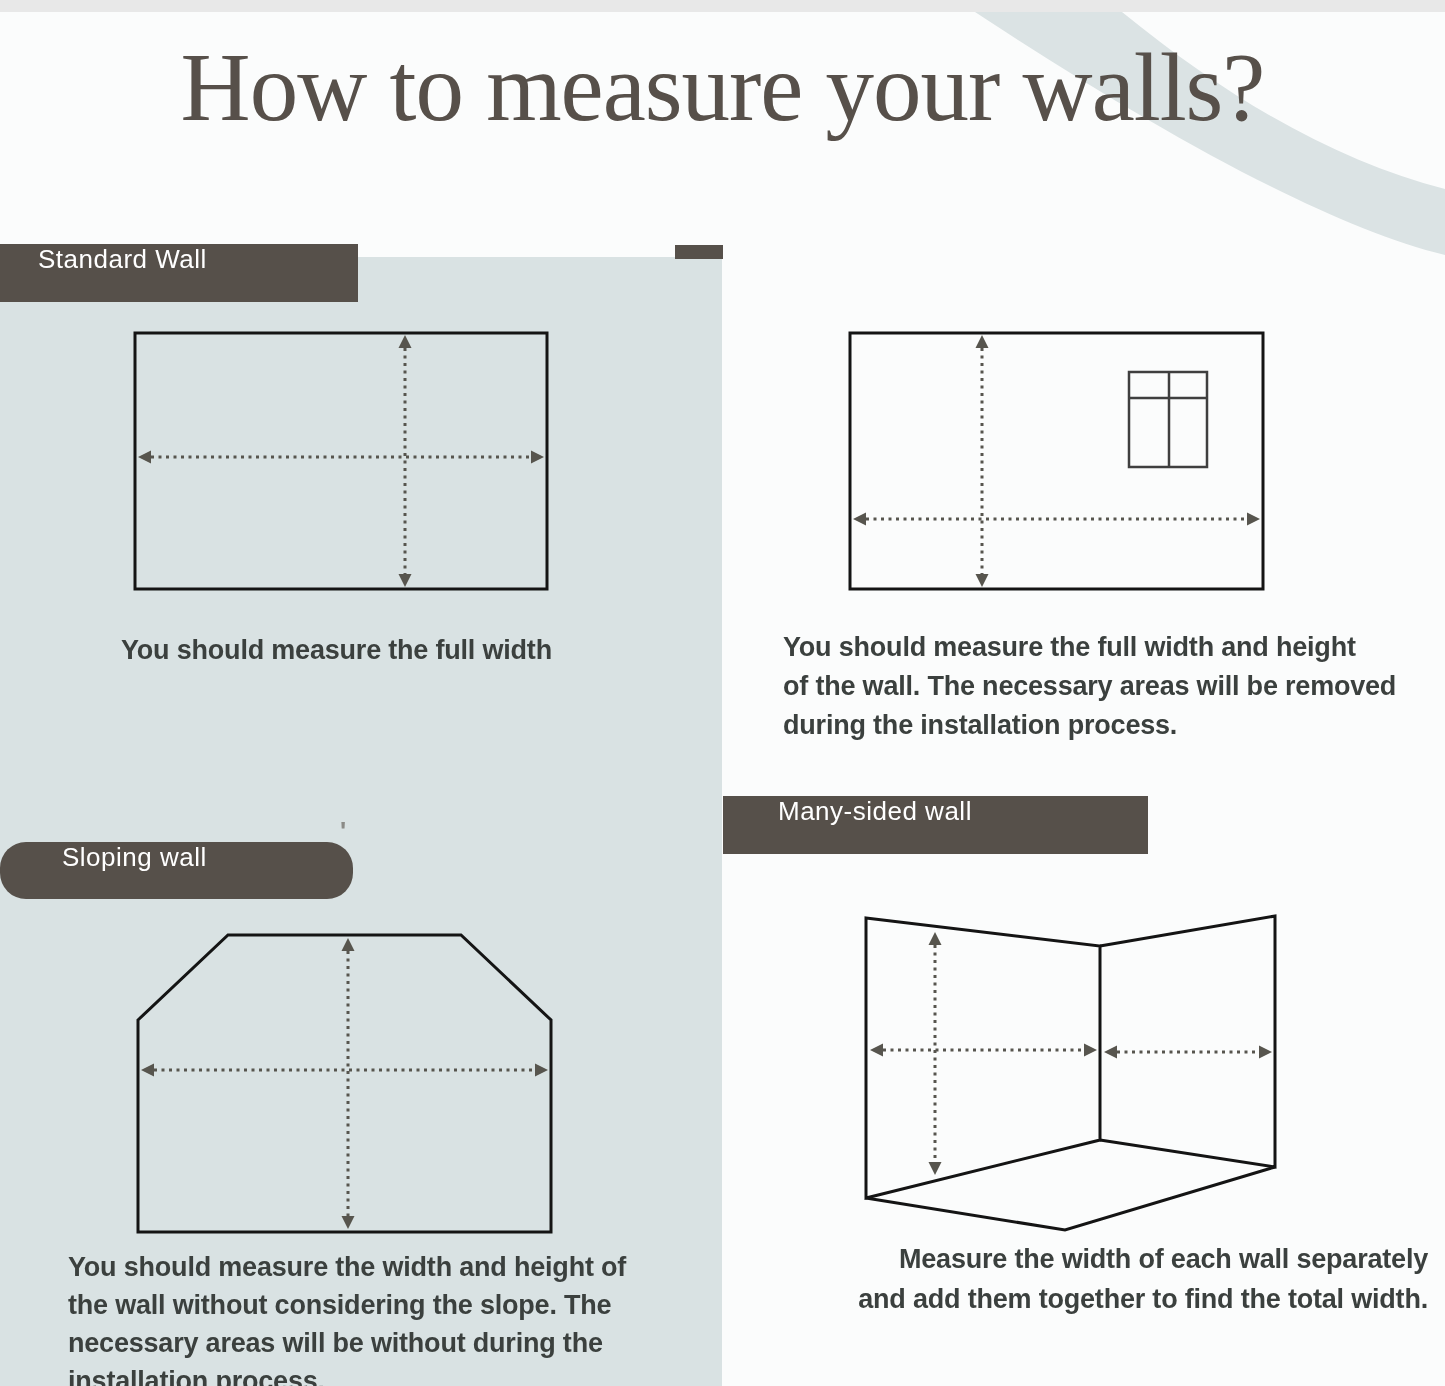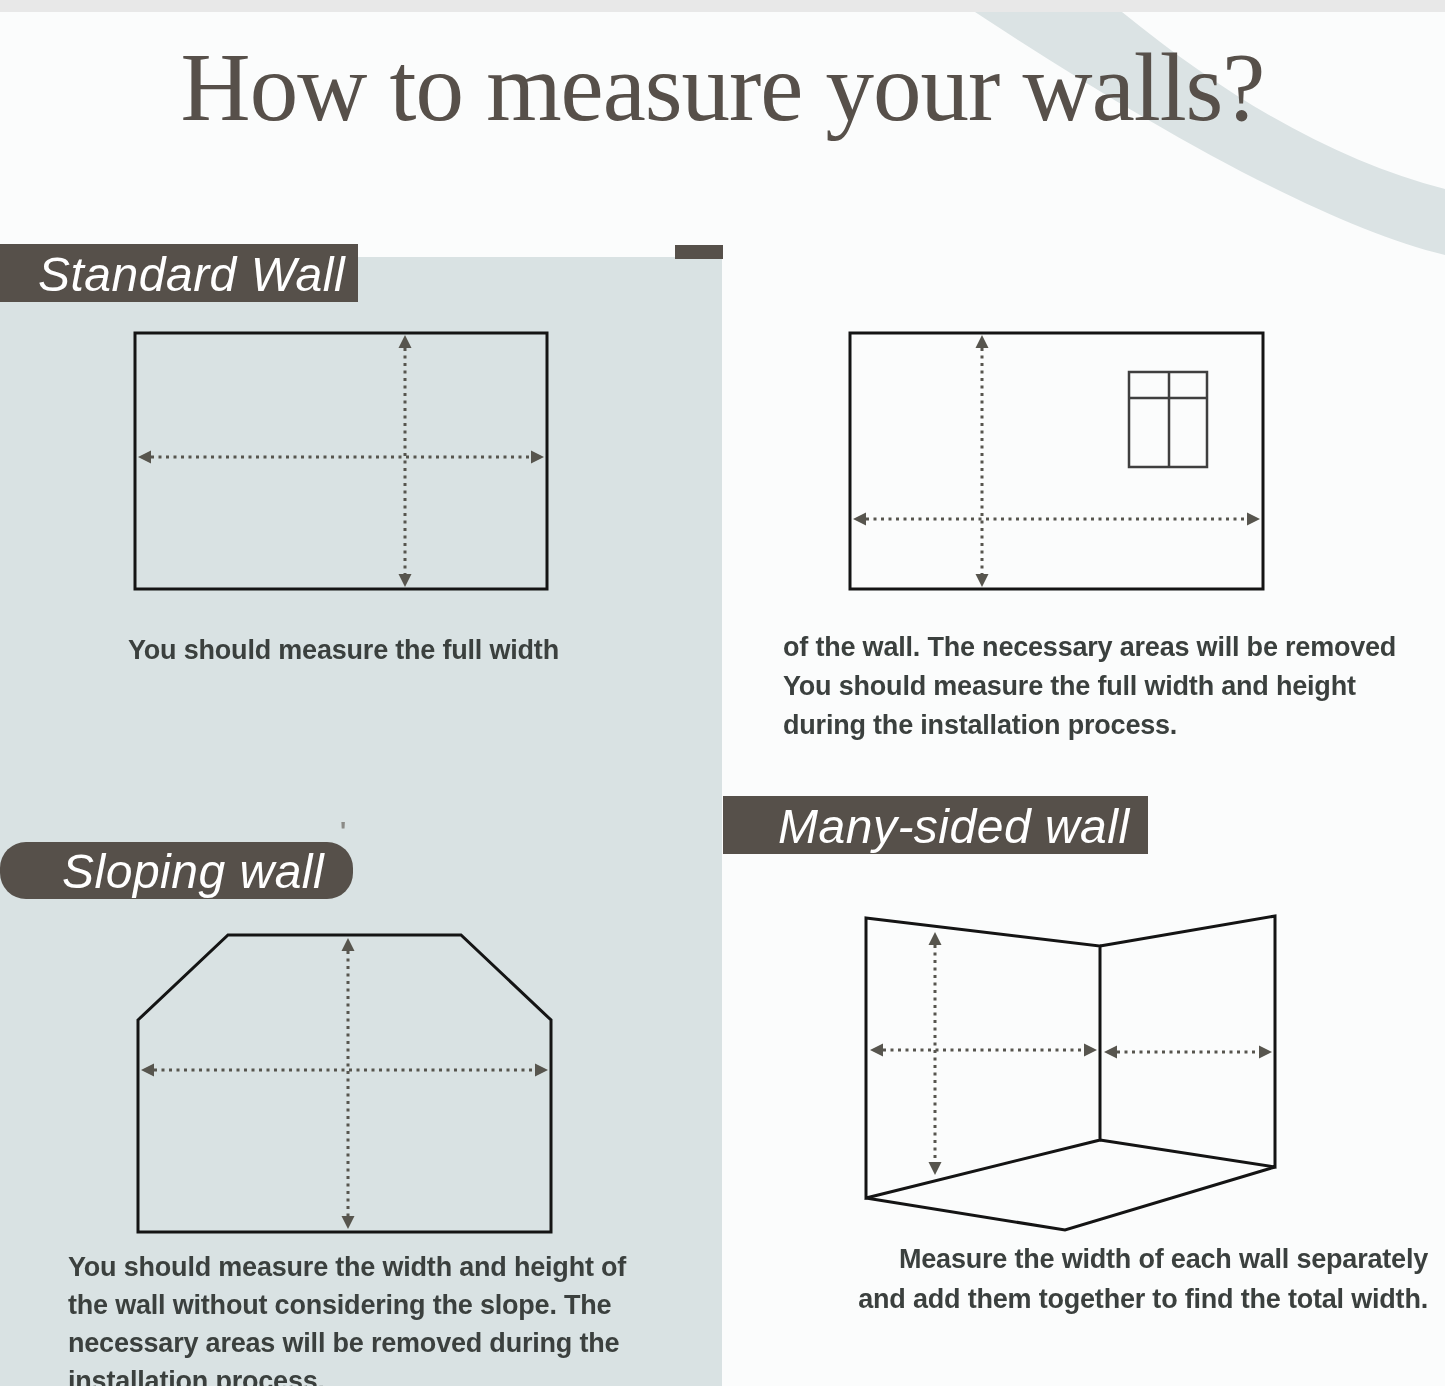--- a/index.html
+++ b/index.html
@@ -26,44 +26,43 @@
     color:var(--title_text,#57504a);
   }
   .panel{
     position:absolute;left:0;top:245px;width:722px;height:1136px;
     background:var(--panel_bg,#d9e2e3);
   }
   .hdr{
     position:absolute;
     background:var(--header_bg,#56504a);
     color:var(--header_text,#ffffff);
-    font-size:48px;
+    font-size:26px;
     font-weight:400;
     letter-spacing:0.5px;
-    display:flex;align-items:flex-end;
+    display:flex;align-items:flex-start;
     box-sizing:border-box;
-    font-style:italic;
   }
   .hdr-standard{left:0;top:232px;width:358px;height:58px;padding-left:38px;}
   .hdr-obstacles{left:722px;top:233px;width:438px;height:57px;padding-left:26px;}
   .hdr-obstacles-step{
     position:absolute;left:675px;top:233px;width:48px;height:14px;
     background:var(--header_bg,#56504a);
   }
   .hdr-sloping{left:0;top:830px;width:353px;height:57px;padding-left:62px;border-radius:26px;}
   .hdr-many{left:723px;top:784px;width:425px;height:58px;padding-left:55px;}
   .body-text{
     position:absolute;
     color:var(--body_text,#3b403e);
     font-size:27px;
     font-weight:700;
     letter-spacing:-0.2px;
   }
   .tline{display:block;white-space:nowrap;}
-  .txt-standard{left:128px;top:618px;width:480px;line-height:40px;}
+  .txt-standard{left:121px;top:618px;width:480px;line-height:40px;}
   .txt-obstacles{left:783px;top:616px;width:650px;line-height:39px;}
   .txt-sloping{left:68px;top:1236px;width:640px;line-height:38px;}
   .txt-many{left:818px;top:1227px;width:610px;line-height:40px;text-align:right;}
   .stray-mark{
     position:absolute;left:340px;top:804px;
     color:#8b8b87;font-size:26px;font-weight:700;
   }
   .wall{stroke:var(--wall_line,#141414);stroke-width:3;fill:none;}
   .win{stroke:var(--window_line,#3f3f3f);stroke-width:2.5;fill:none;}
   .dash{stroke:var(--arrow,#57554e);stroke-width:3;stroke-dasharray:3 4.5;fill:none;}
@@ -164,28 +163,28 @@
         <polygon class="head" points="1104,1040 1117,1033.5 1117,1046.5"></polygon>
         <polygon class="head" points="1272,1040 1259,1033.5 1259,1046.5"></polygon>
       </g>
     </g>
   </svg>
 
   <div class="body-text txt-standard">
       <span class="tline">You should measure the full width</span>
     </div>
   <div class="body-text txt-obstacles">
+      <span class="tline">You should measure the full width and height</span>
       <span class="tline">of the wall. The necessary areas will be removed</span>
-      <span class="tline">You should measure the full width and height</span>
       <span class="tline">during the installation process.</span>
     </div>
   <div class="body-text txt-sloping">
       <span class="tline">You should measure the width and height of</span>
       <span class="tline">the wall without considering the slope. The</span>
-      <span class="tline">necessary areas will be removed during the</span>
+      <span class="tline">necessary areas will be without during the</span>
       <span class="tline">installation process.</span>
     </div>
   <div class="body-text txt-many">
       <span class="tline">Measure the width of each wall separately</span>
       <span class="tline">and add them together to find the total width.</span>
     </div>
 
 </div>
 
 </body></html>

